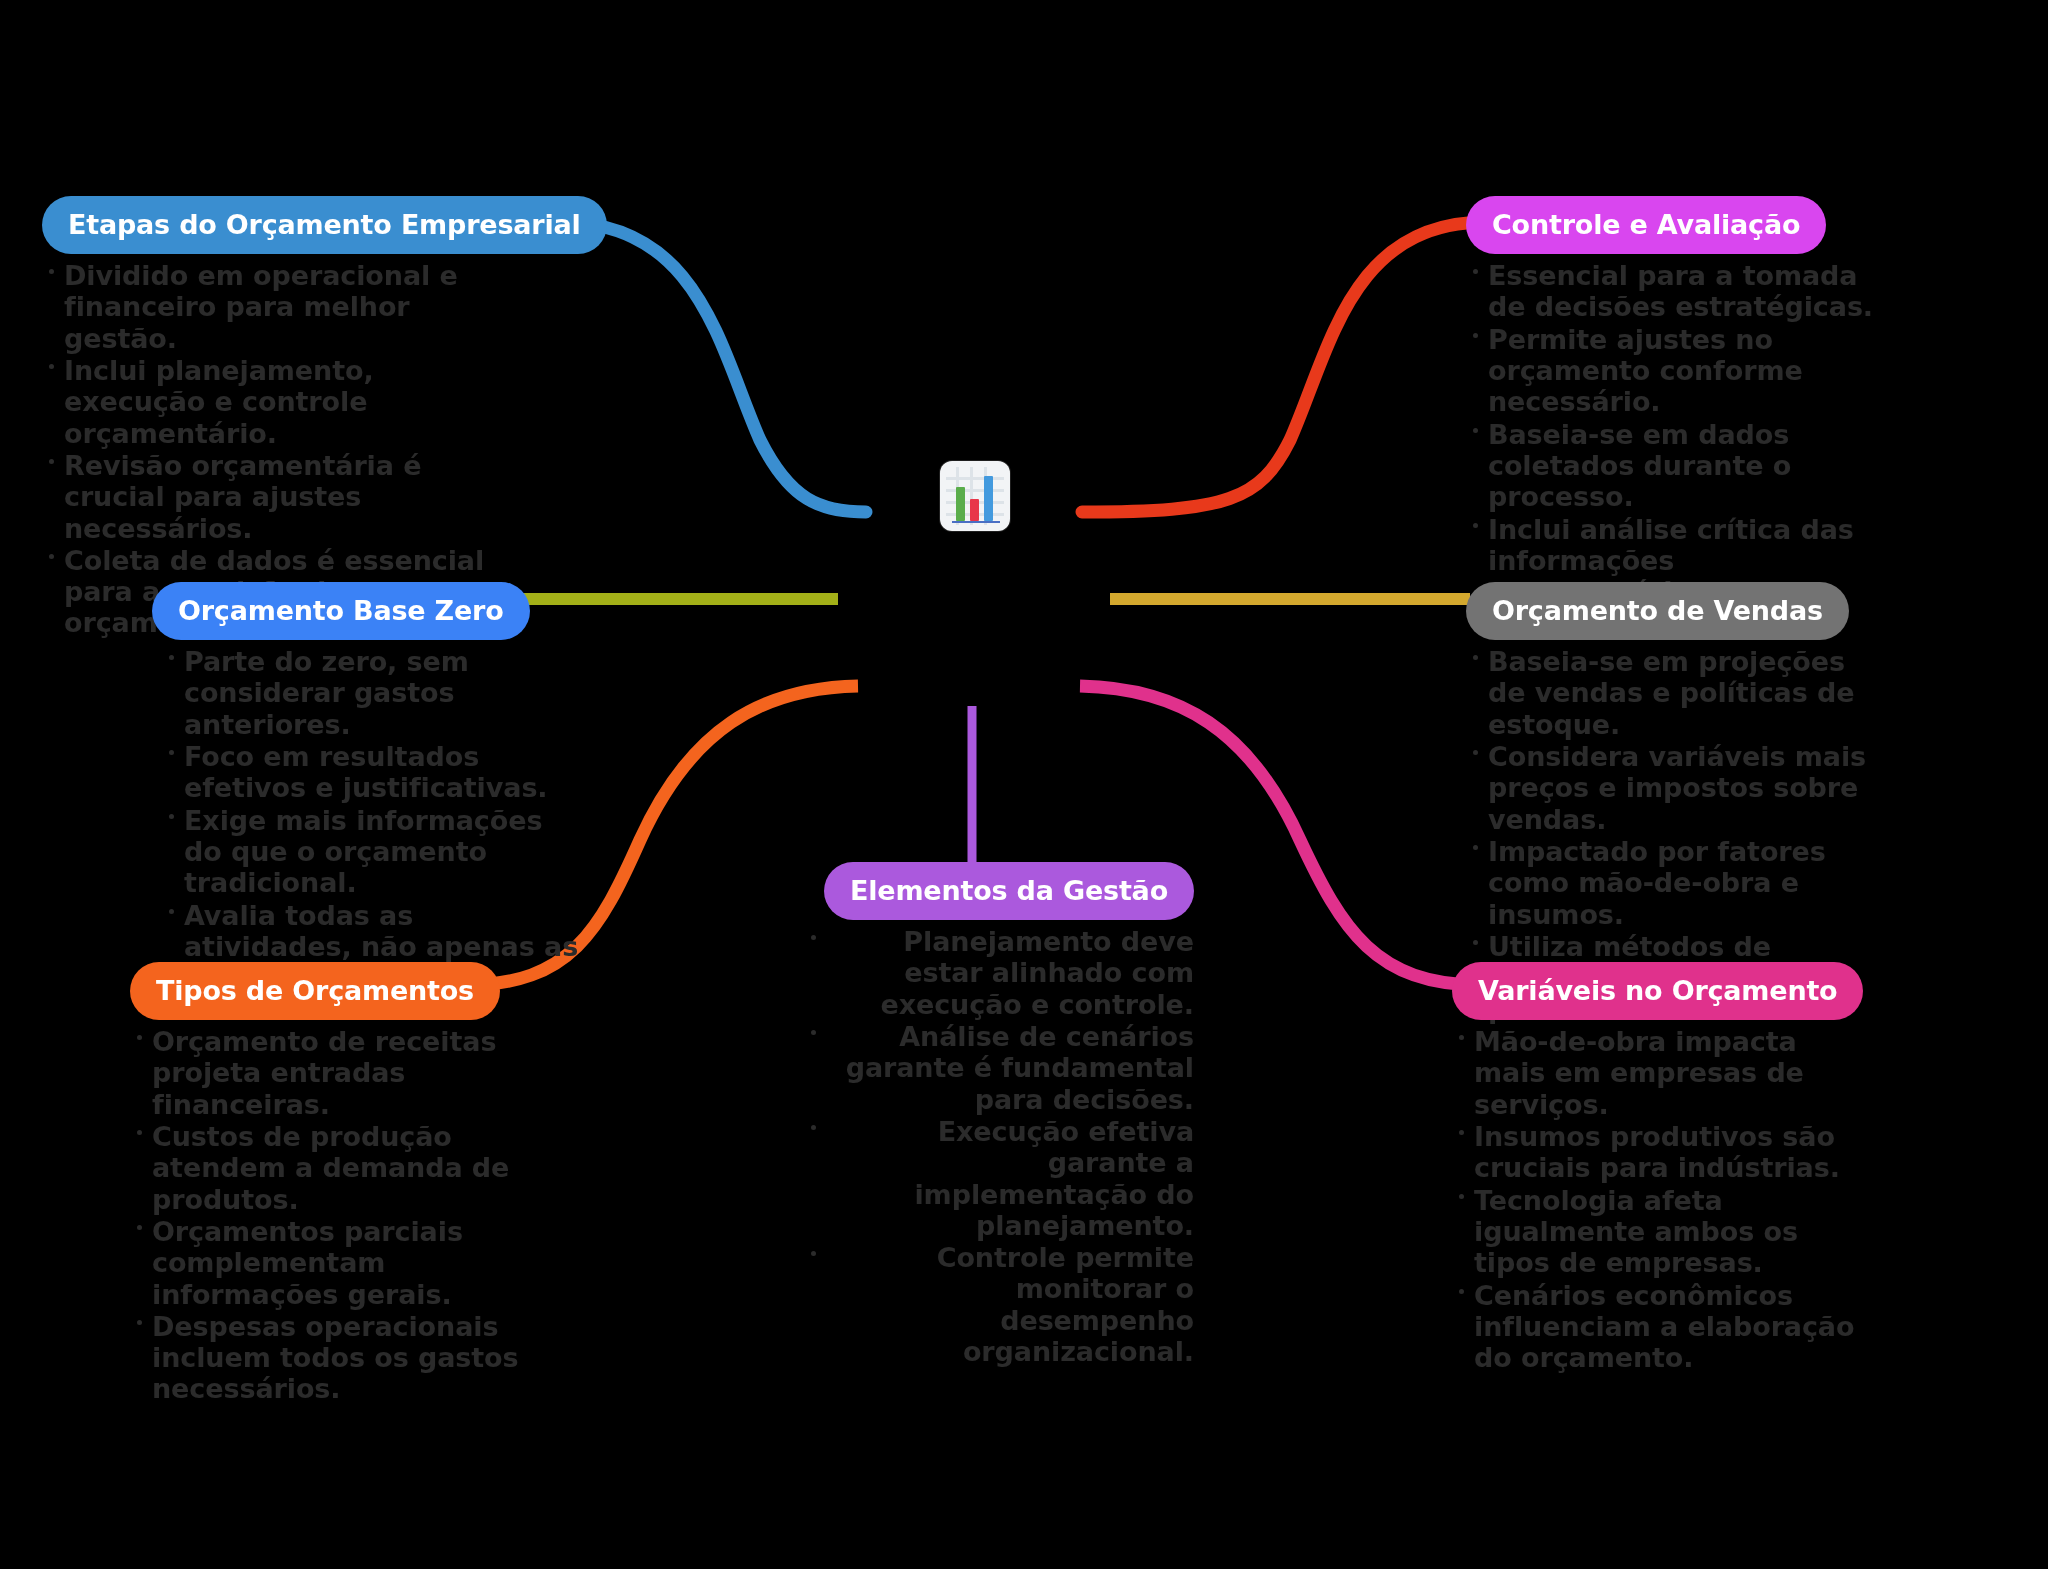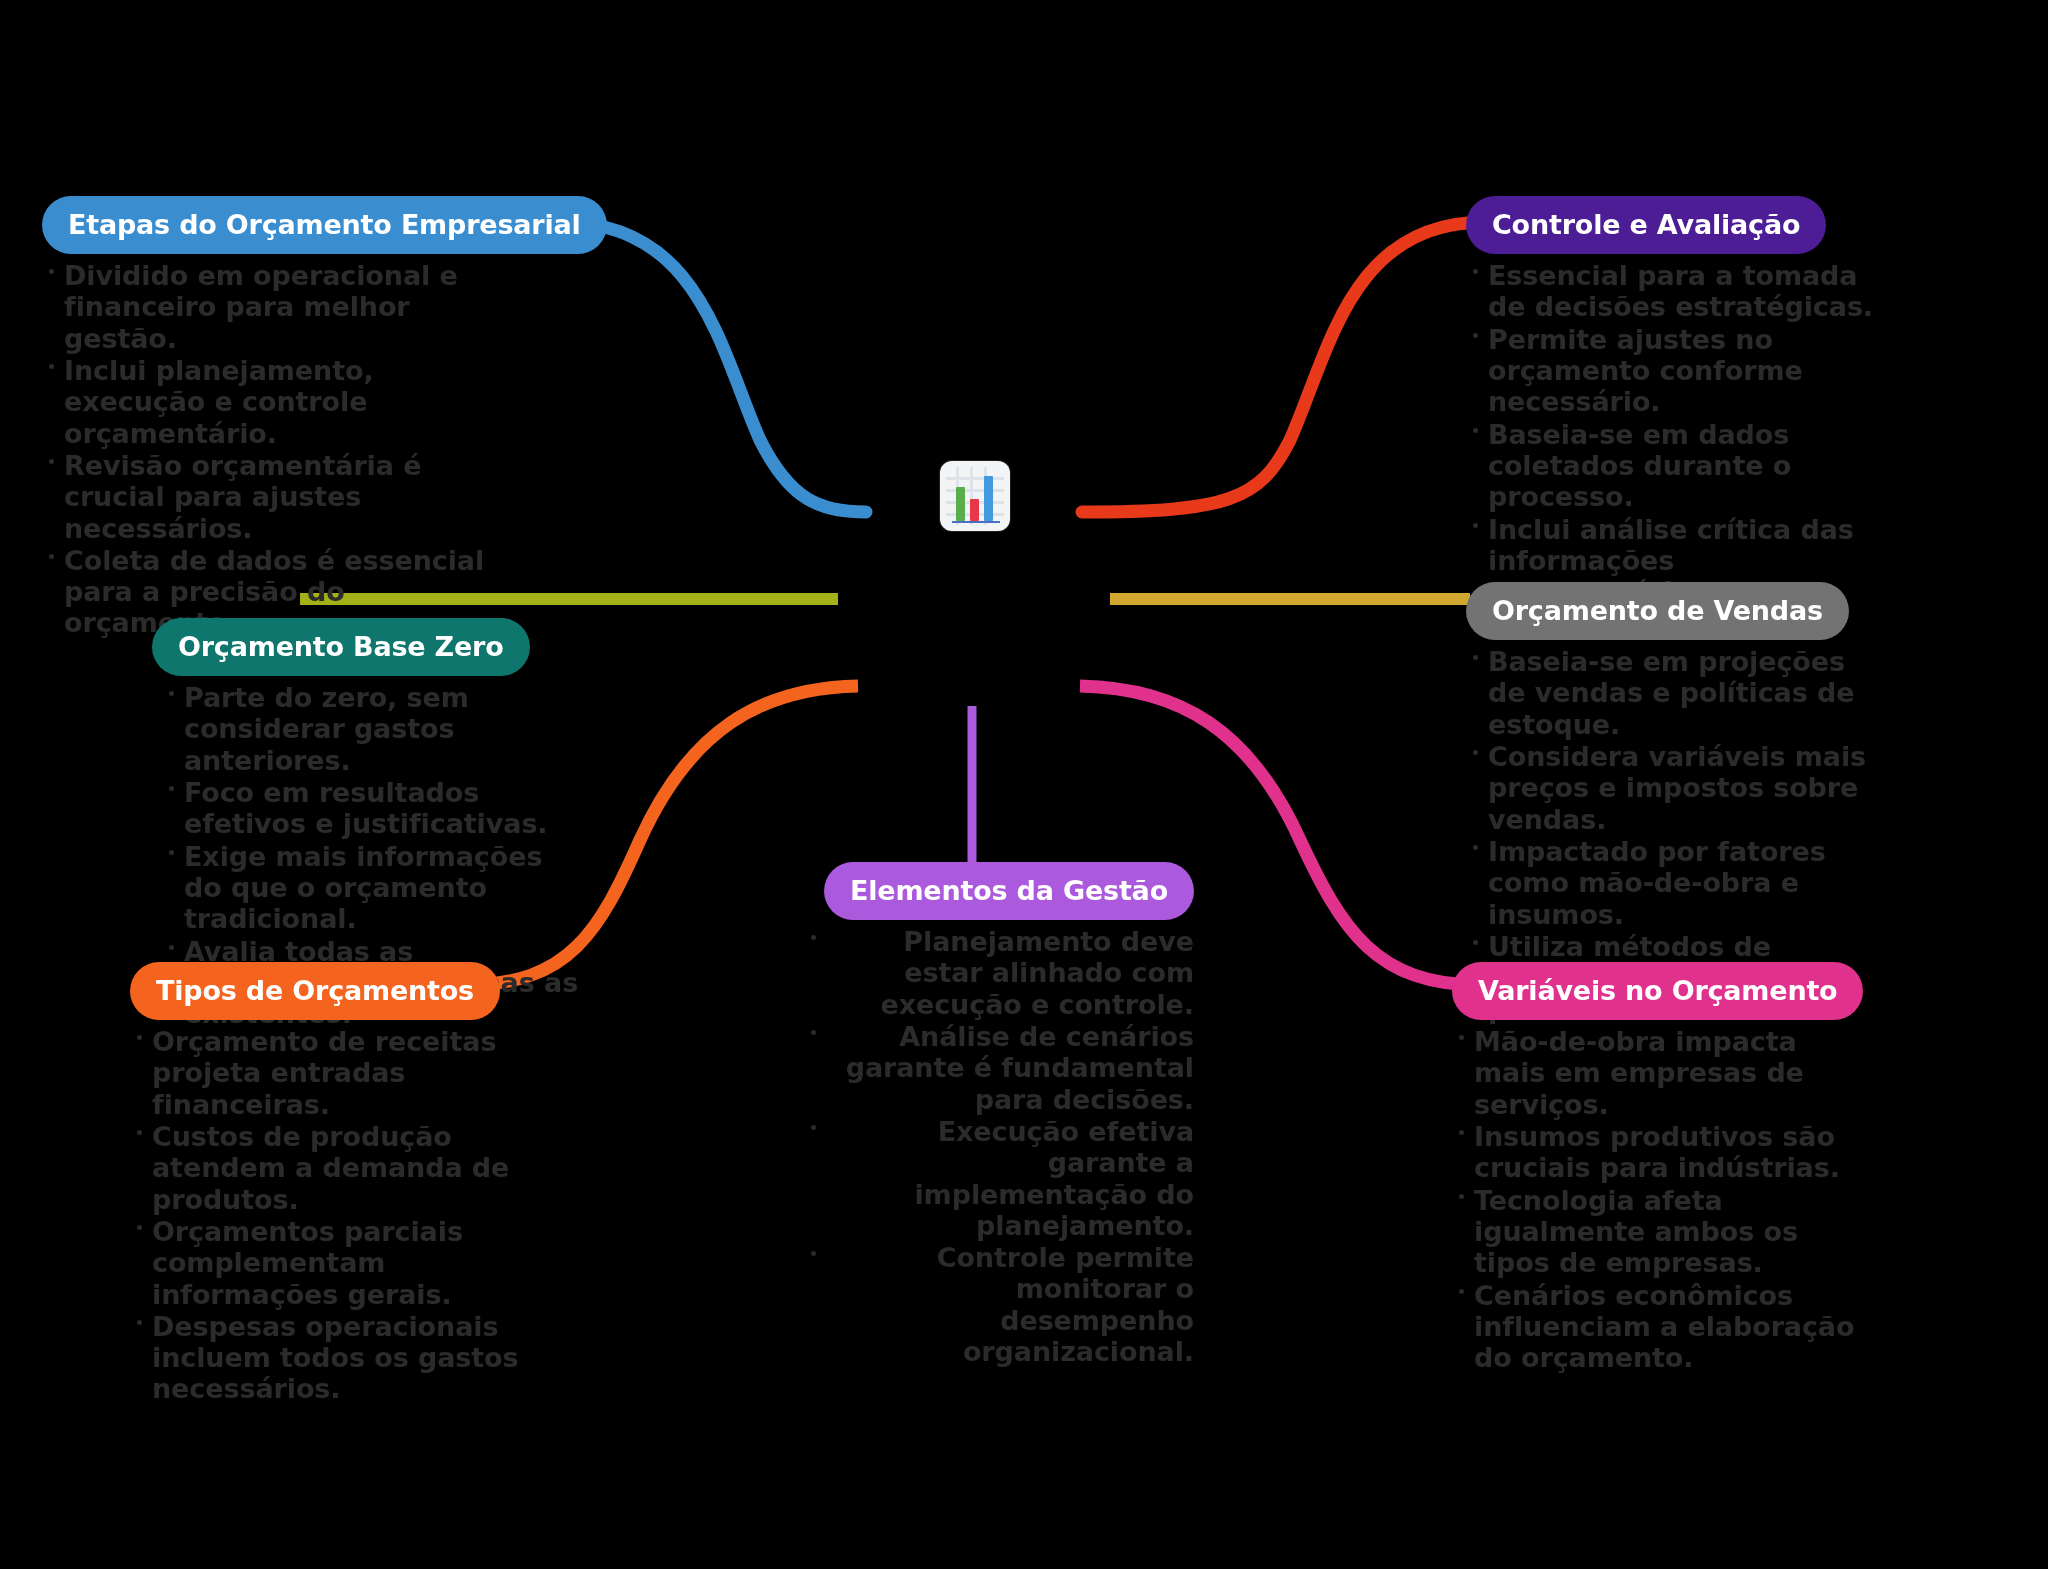--- a/index.html
+++ b/index.html
@@ -175,31 +175,31 @@
     <div class="branch-pill" style="background: rgb(58, 142, 208);">Etapas do Orçamento Empresarial</div>
     <ul class="branch-list">
       <li style="color: rgb(43, 43, 43);">Dividido em operacional e financeiro para melhor gestão.</li>
       <li style="color: rgb(43, 43, 43);">Inclui planejamento, execução e controle orçamentário.</li>
       <li style="color: rgb(43, 43, 43);">Revisão orçamentária é crucial para ajustes necessários.</li>
       <li style="color: rgb(43, 43, 43);">Coleta de dados é essencial para a precisão do orçamento.</li>
     </ul>
   </div>
 
   <div class="branch" id="branch-controle">
-    <div class="branch-pill" style="background: #4c1d95;">Controle e Avaliação</div>
+    <div class="branch-pill" style="background: #d946ef;">Controle e Avaliação</div>
     <ul class="branch-list">
       <li style="color: rgb(43, 43, 43);">Essencial para a tomada de decisões estratégicas.</li>
       <li style="color: rgb(43, 43, 43);">Permite ajustes no orçamento conforme necessário.</li>
       <li style="color: rgb(43, 43, 43);">Baseia-se em dados coletados durante o processo.</li>
       <li style="color: rgb(43, 43, 43);">Inclui análise crítica das informações orçamentárias.</li>
     </ul>
   </div>
 
   <div class="branch" id="branch-base-zero">
-    <div class="branch-pill" style="background: #0f766e; margin-top: 36px;">Orçamento Base Zero</div>
+    <div class="branch-pill" style="background: #3b82f6;">Orçamento Base Zero</div>
     <ul class="branch-list">
       <li style="color: rgb(43, 43, 43);">Parte do zero, sem considerar gastos anteriores.</li>
       <li style="color: rgb(43, 43, 43);">Foco em resultados efetivos e justificativas.</li>
       <li style="color: rgb(43, 43, 43);">Exige mais informações do que o orçamento tradicional.</li>
       <li style="color: rgb(43, 43, 43);">Avalia todas as atividades, não apenas as existentes.</li>
     </ul>
   </div>
 
   <div class="branch" id="branch-vendas">
     <div class="branch-pill" style="background: #737373;">Orçamento de Vendas</div>

